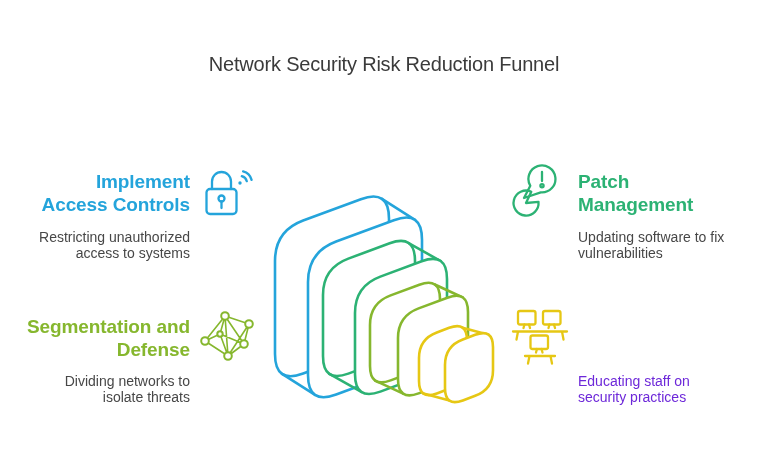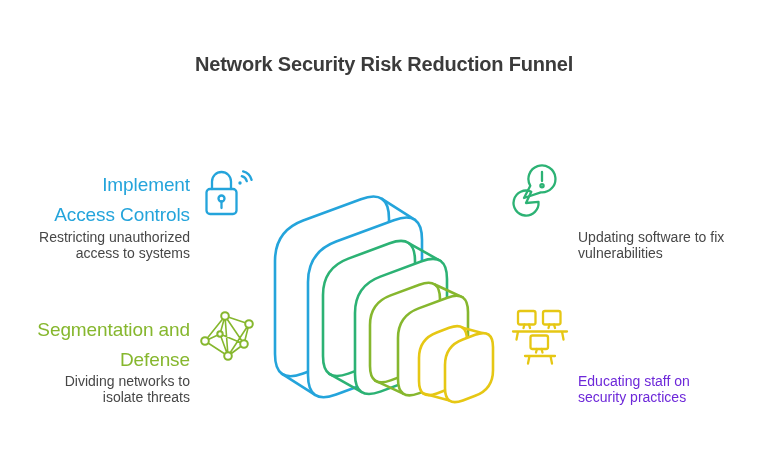--- a/index.html
+++ b/index.html
@@ -1,27 +1,27 @@
 <!DOCTYPE html>
 <html><head>
 <meta charset="utf-8">
 <style>
   html,body{margin:0;padding:0;}
   body{font-family:"Liberation Sans", sans-serif; background:#ffffff;}
   .canvas{position:relative; width:768px; height:475px; background:#ffffff; overflow:hidden;}
 
   .page-title{
     position:absolute; left:0; right:0; top:53px;
-    text-align:center; font-size:20px; font-weight:700;
+    text-align:center; font-size:20px; font-weight:400;
     letter-spacing:-0.2px; color:#3b3b3b; white-space:pre-line;
   }
 
   .item-heading{
-    position:absolute; font-size:19px; font-weight:400;
-    line-height:30px; white-space:pre-line; letter-spacing:-0.1px;
+    position:absolute; font-size:19px; font-weight:700;
+    line-height:23px; white-space:pre-line; letter-spacing:-0.1px;
   }
   .item-desc{
     position:absolute; font-size:14px; font-weight:400;
     line-height:16px; color:#474747; white-space:pre-line;
   }
   .align-right{text-align:right;}
   .align-left{text-align:left;}
 
   
   .tl-heading{ right:578px; top:170px; width:190px; }
@@ -57,20 +57,22 @@
   <svg class="icon icon-lock" width="56" height="56" viewBox="0 0 56 56" fill="none" stroke="currentColor" stroke-width="2.3" stroke-linecap="round" stroke-linejoin="round" style="color: rgb(36, 164, 219);">
     <path d="M 13,26 V 18.5 a 9.5,9.5 0 0 1 19,0 V 26"></path>
     <rect x="7.5" y="26" width="30" height="25" rx="3.5"></rect>
     <circle cx="22.5" cy="35.5" r="3"></circle>
     <path d="M 22.5,38.5 V 45"></path>
     <circle cx="41" cy="20" r="1.7" fill="currentColor" stroke="none"></circle>
     <path d="M 42.8,13.2 A 7,7 0 0 1 47.8,18.2"></path>
     <path d="M 44.1,8.4 A 12,12 0 0 1 52.6,16.9"></path>
   </svg>
 
+  <div class="item-heading align-left tr-heading" style="color: rgb(44, 178, 116);">Patch
+Management</div>
   <div class="item-desc align-left tr-desc" style="color: rgb(71, 71, 71);">Updating software to fix
 vulnerabilities</div>
   <svg class="icon icon-patch" width="56" height="56" viewBox="0 0 56 56" fill="none" stroke="currentColor" stroke-width="2.3" stroke-linecap="round" stroke-linejoin="round" style="color: rgb(44, 178, 116);">
     <path d="M 19.3,22.8 A 13.5,13.5 0 1 1 29.8,29.4 L 13,35 Z"></path>
     <path d="M 31,9 V 18"></path>
     <circle cx="31" cy="22.7" r="1.6"></circle>
     <path d="M 20.3,28.7 A 12.5,12.5 0 1 0 27.5,38.9 L 15,40 Z"></path>
   </svg>
 
   <div class="item-heading align-right bl-heading" style="color: rgb(134, 183, 46);">Segmentation and

